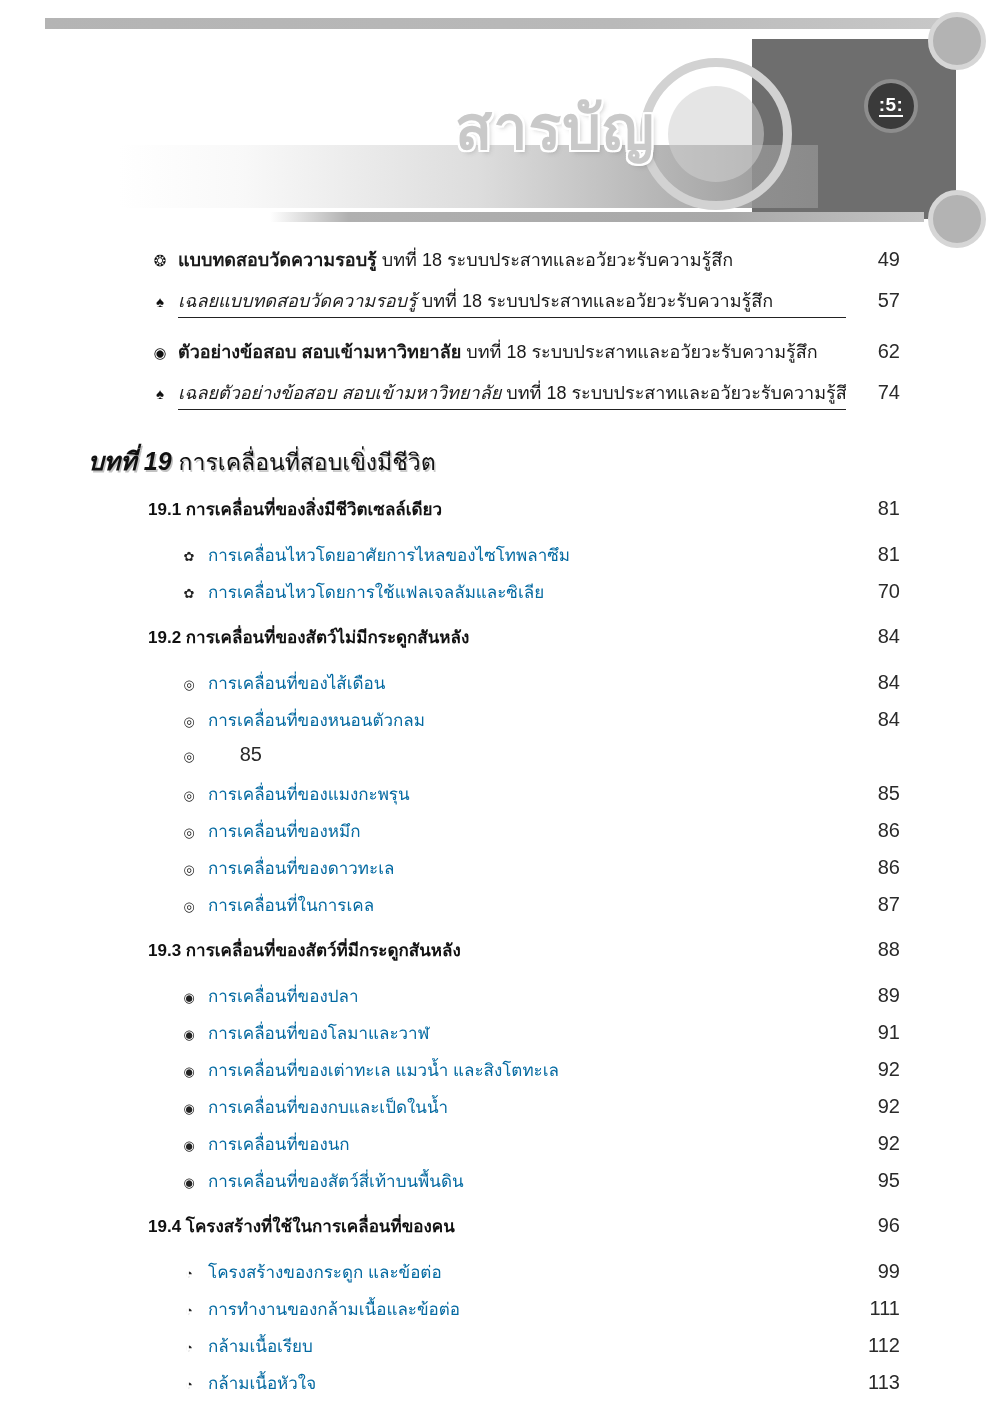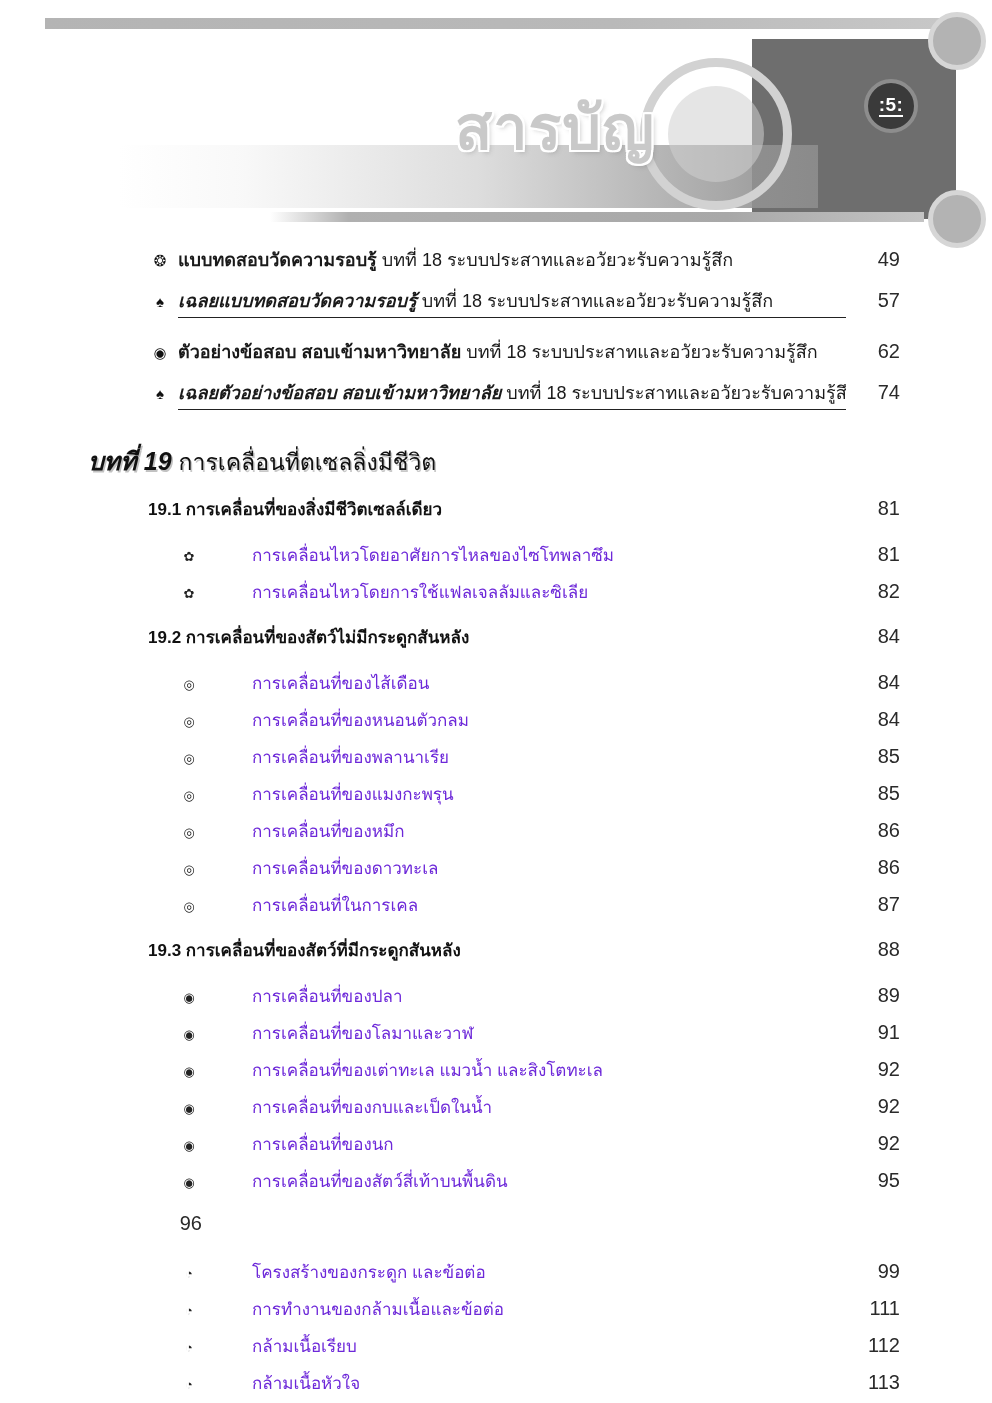--- a/index.html
+++ b/index.html
@@ -192,21 +192,21 @@
   .fm .lead   { font-weight: 700; }
   .fm .tail   { font-weight: 400; font-size: 18px; margin-top: 36px; }
   .fm .pg     { width: 54px; }
 
   .fm.ital .label {
     font-style: italic;
     border-bottom: 1.3px solid #222;
     display: inline-block;
     padding-bottom: 2px;
   }
-  .fm.ital .lead { font-weight: 700; font-style: italic; margin-top: 15px; }
+  .fm.ital .lead { font-weight: 400; font-style: italic; margin-top: 15px; }
   .fm.ital .tail { font-style: normal; }
 
   
   .chapter {
     padding-left: 88px;
     margin-top: 22px;
     margin-bottom: 14px;
     white-space: nowrap;
   }
   .chapter .num {
@@ -232,21 +232,21 @@
   }
   .sec .label { font-size: 17px; font-weight: 700; color: #111; }
   .sec .pg    { width: 54px; }
 
   
   .sub {
     padding-left: 178px;
     height: 37px;
   }
   .sub .bullet { width: 22px; font-size: 13px; margin-right: 8px; color: #222; }
-  .sub .label  { font-size: 17px; font-weight: 400; color: #6d28d9; margin-left: 44px; }
+  .sub .label  { font-size: 17px; font-weight: 400; color: #0369a1; }
   .sub .pg     { width: 54px; }
 
   .gap-sm { height: 10px; }
 </style>
 </head>
 <body>
 
 <div class="page">
 
   <div class="header">
@@ -290,55 +290,54 @@
       <span class="pg">62</span>
     </div>
 
     <div class="row fm ital">
       <span class="bullet">♠</span>
       <span class="label"><span class="lead">เฉลยตัวอย่างข้อสอบ สอบเข้ามหาวิทยาลัย</span><span class="tail"> บทที่ 18 ระบบประสาทและอวัยวะรับความรู้สึก</span></span>
       <span class="pg">74</span>
     </div>
 
     <div class="chapter">
-      <span class="num">บทที่ 19</span><span class="cname">การเคลื่อนที่ตเซลลิ่งมีชีวิต</span>
+      <span class="num">บทที่ 19</span><span class="cname">การเคลื่อนที่สอบเขิ่งมีชีวิต</span>
     </div>
 
     <div class="row sec">
       <span class="label">19.1 การเคลื่อนที่ของสิ่งมีชีวิตเซลล์เดียว</span>
       <span class="pg">81</span>
     </div>
     <div class="row sub">
       <span class="bullet">✿</span>
       <span class="label">การเคลื่อนไหวโดยอาศัยการไหลของไซโทพลาซึม</span>
       <span class="pg">81</span>
     </div>
     <div class="row sub">
       <span class="bullet">✿</span>
       <span class="label">การเคลื่อนไหวโดยการใช้แฟลเจลลัมและซิเลีย</span>
-      <span class="pg">82</span>
+      <span class="pg">70</span>
     </div>
 
     <div class="row sec">
       <span class="label">19.2 การเคลื่อนที่ของสัตว์ไม่มีกระดูกสันหลัง</span>
       <span class="pg">84</span>
     </div>
     <div class="row sub">
       <span class="bullet">◎</span>
       <span class="label">การเคลื่อนที่ของไส้เดือน</span>
       <span class="pg">84</span>
     </div>
     <div class="row sub">
       <span class="bullet">◎</span>
       <span class="label">การเคลื่อนที่ของหนอนตัวกลม</span>
       <span class="pg">84</span>
     </div>
     <div class="row sub">
       <span class="bullet">◎</span>
-      <span class="label">การเคลื่อนที่ของพลานาเรีย</span>
       <span class="pg">85</span>
     </div>
     <div class="row sub">
       <span class="bullet">◎</span>
       <span class="label">การเคลื่อนที่ของแมงกะพรุน</span>
       <span class="pg">85</span>
     </div>
     <div class="row sub">
       <span class="bullet">◎</span>
       <span class="label">การเคลื่อนที่ของหมึก</span>
@@ -384,20 +383,21 @@
       <span class="label">การเคลื่อนที่ของนก</span>
       <span class="pg">92</span>
     </div>
     <div class="row sub">
       <span class="bullet">◉</span>
       <span class="label">การเคลื่อนที่ของสัตว์สี่เท้าบนพื้นดิน</span>
       <span class="pg">95</span>
     </div>
 
     <div class="row sec">
+      <span class="label">19.4 โครงสร้างที่ใช้ในการเคลื่อนที่ของคน</span>
       <span class="pg">96</span>
     </div>
     <div class="row sub">
       <span class="bullet">◔</span>
       <span class="label">โครงสร้างของกระดูก และข้อต่อ</span>
       <span class="pg">99</span>
     </div>
     <div class="row sub">
       <span class="bullet">◔</span>
       <span class="label">การทำงานของกล้ามเนื้อและข้อต่อ</span>

